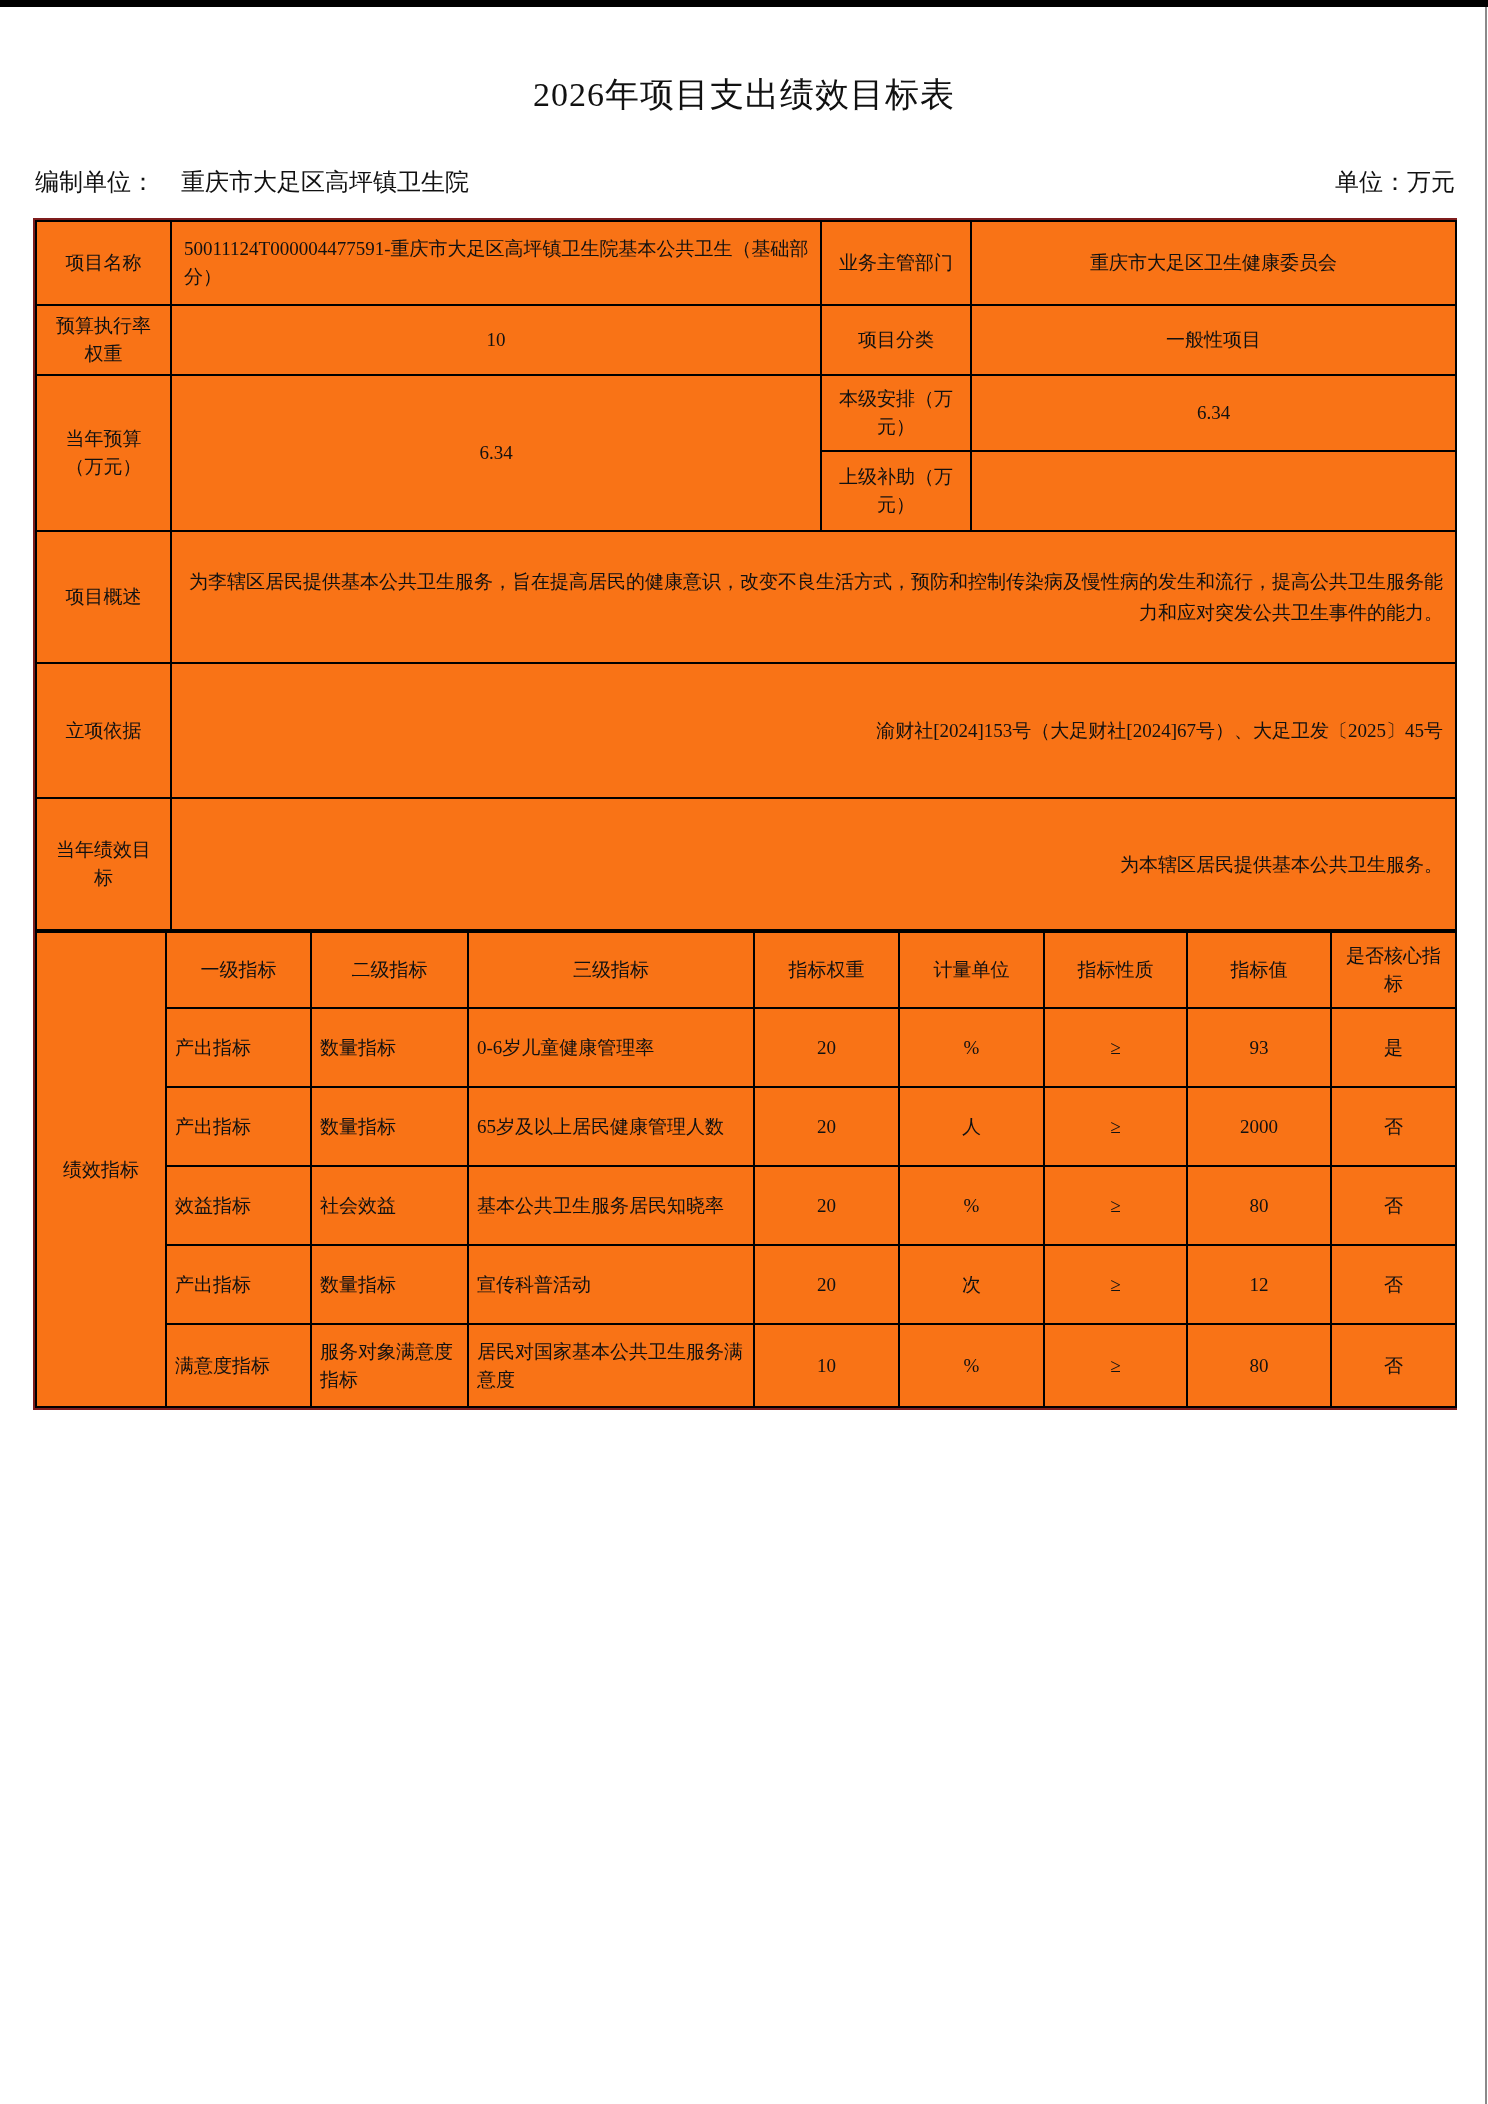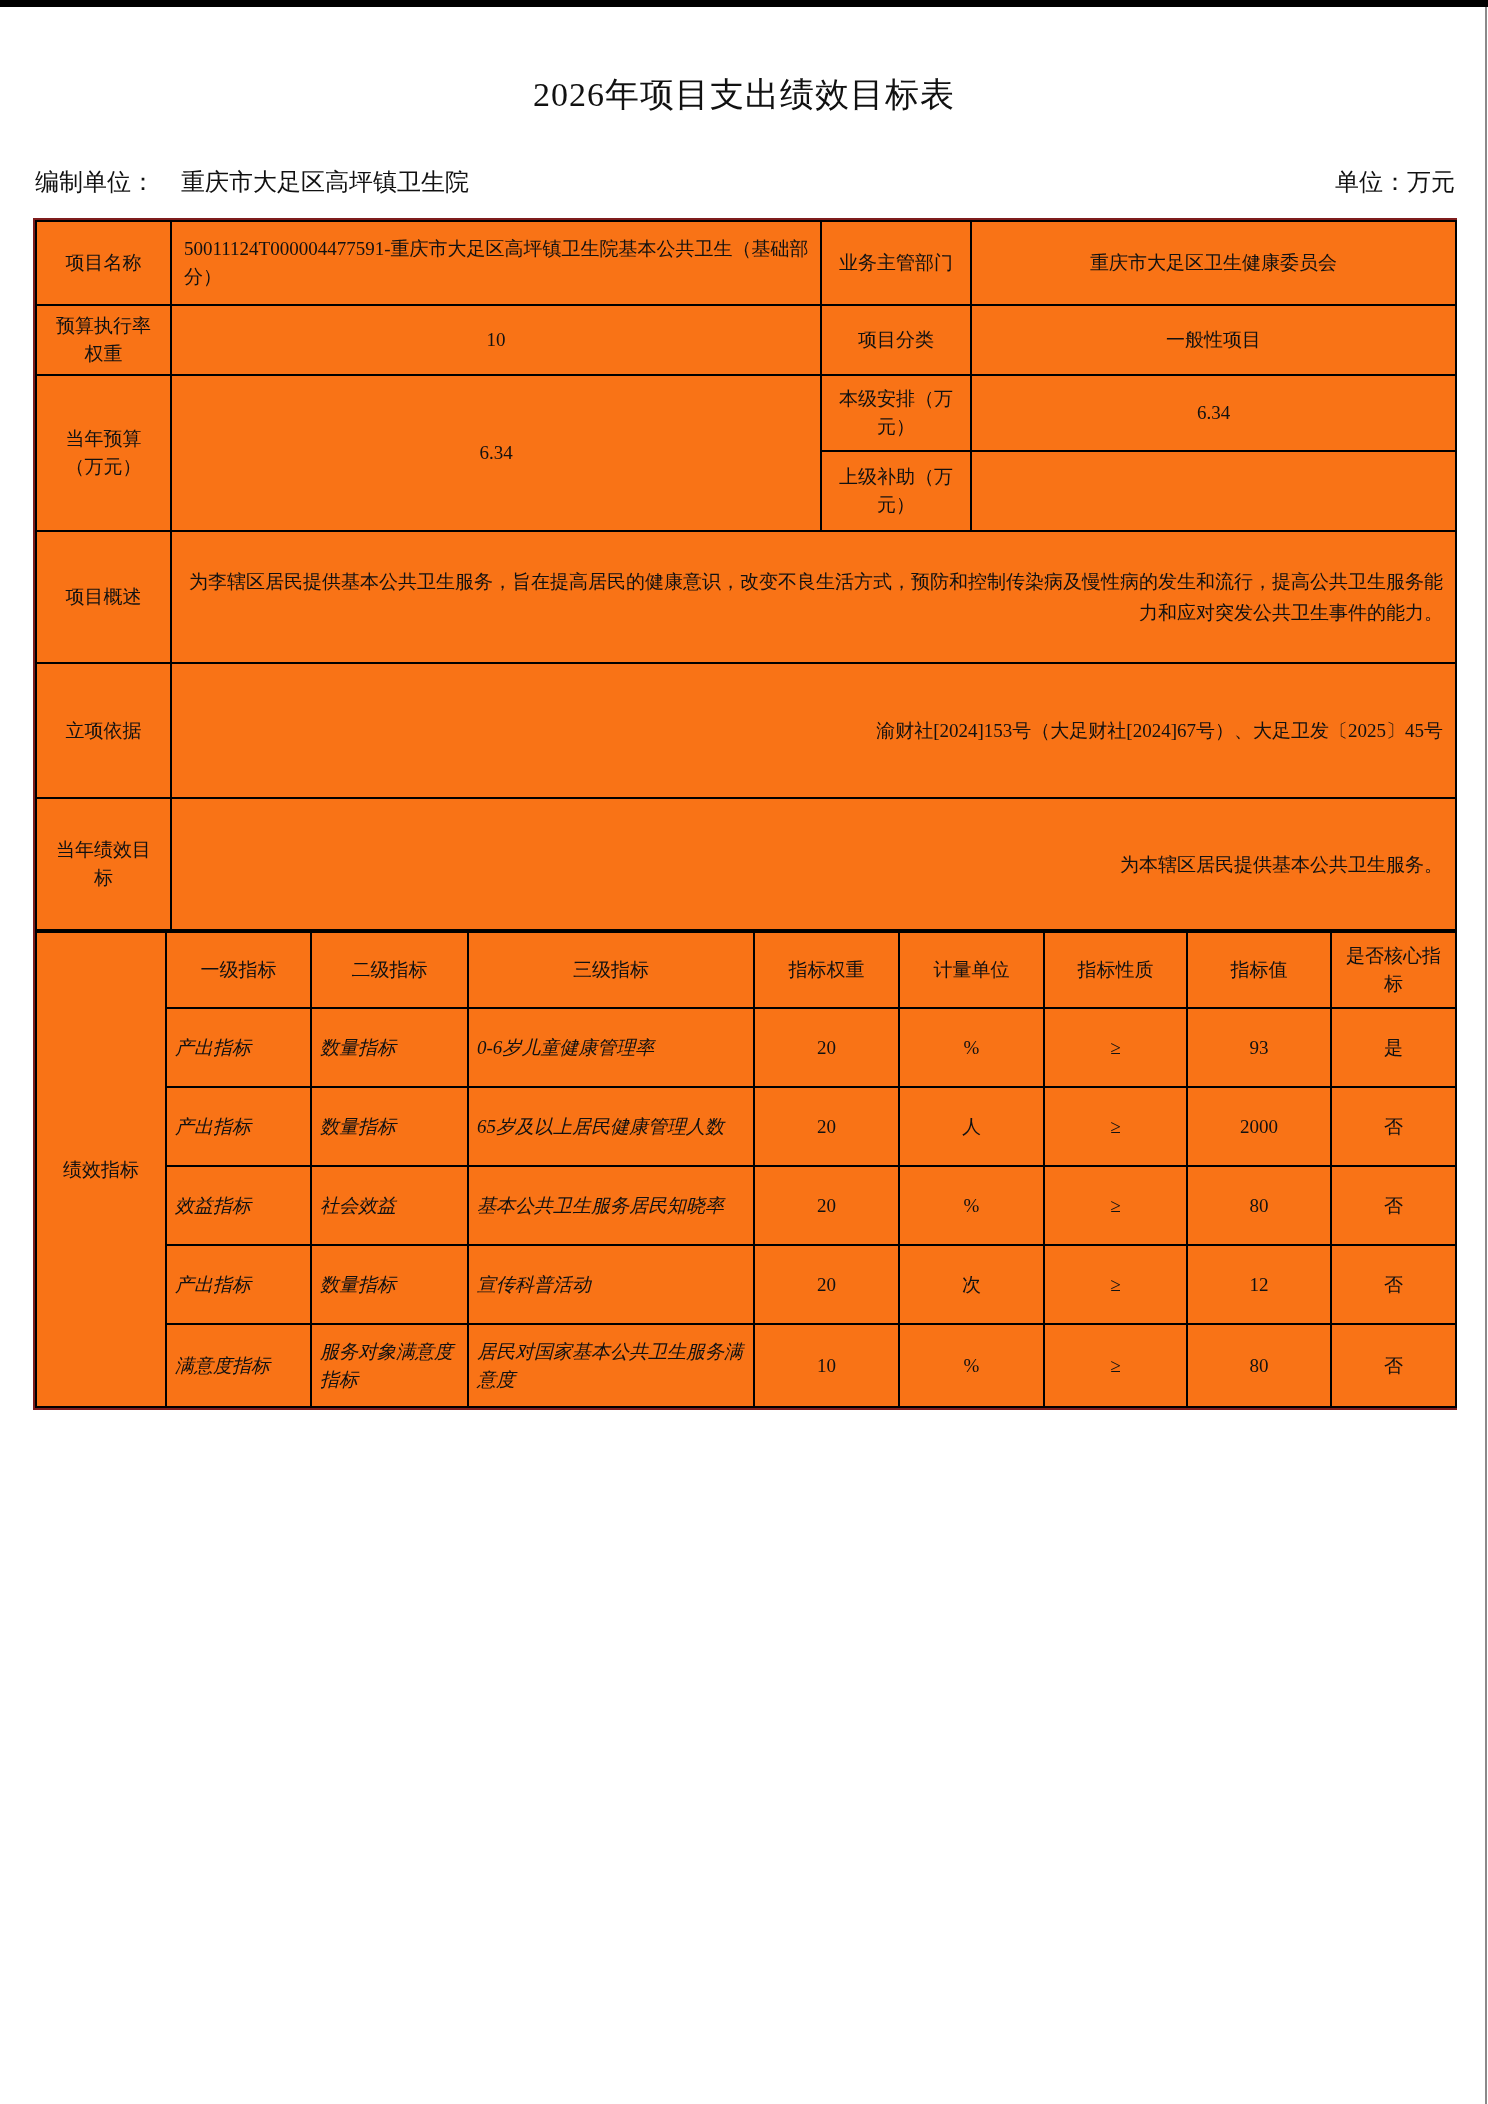--- a/index.html
+++ b/index.html
@@ -57,21 +57,21 @@
   tr.r2 td { height:70px; }
   tr.r3 td { height:76px; }
   tr.r4 td { height:80px; }
   tr.r5 td { height:132px; }
   tr.r6 td { height:135px;font-family:Liberation Serif, serif; }
   tr.r7 td { height:132px; }
   
   tr.hrow td { height:76px; }
   tr.drow td { height:79px; }
   tr.drow-last td { height:83px; }
-  .ind-l { text-align:left; padding:0 8px;font-style:italic; }
+  .ind-l { text-align:left; padding:0 8px; }
 </style>
 </head>
 <body>
 
 <div class="topbar"></div>
 <div class="right-edge"></div>
 
 <h1 class="title">2026年项目支出绩效目标表</h1>
 
 <div class="meta">

